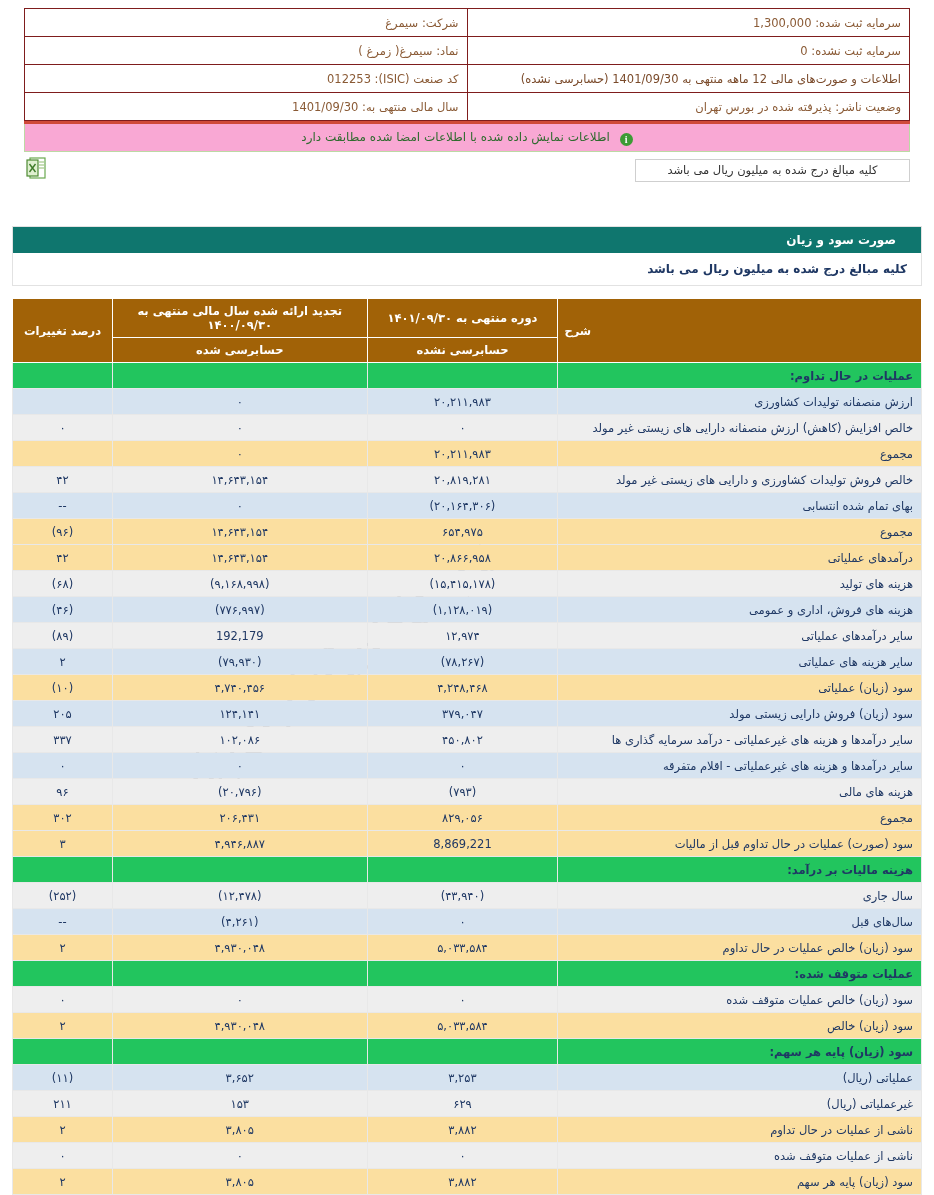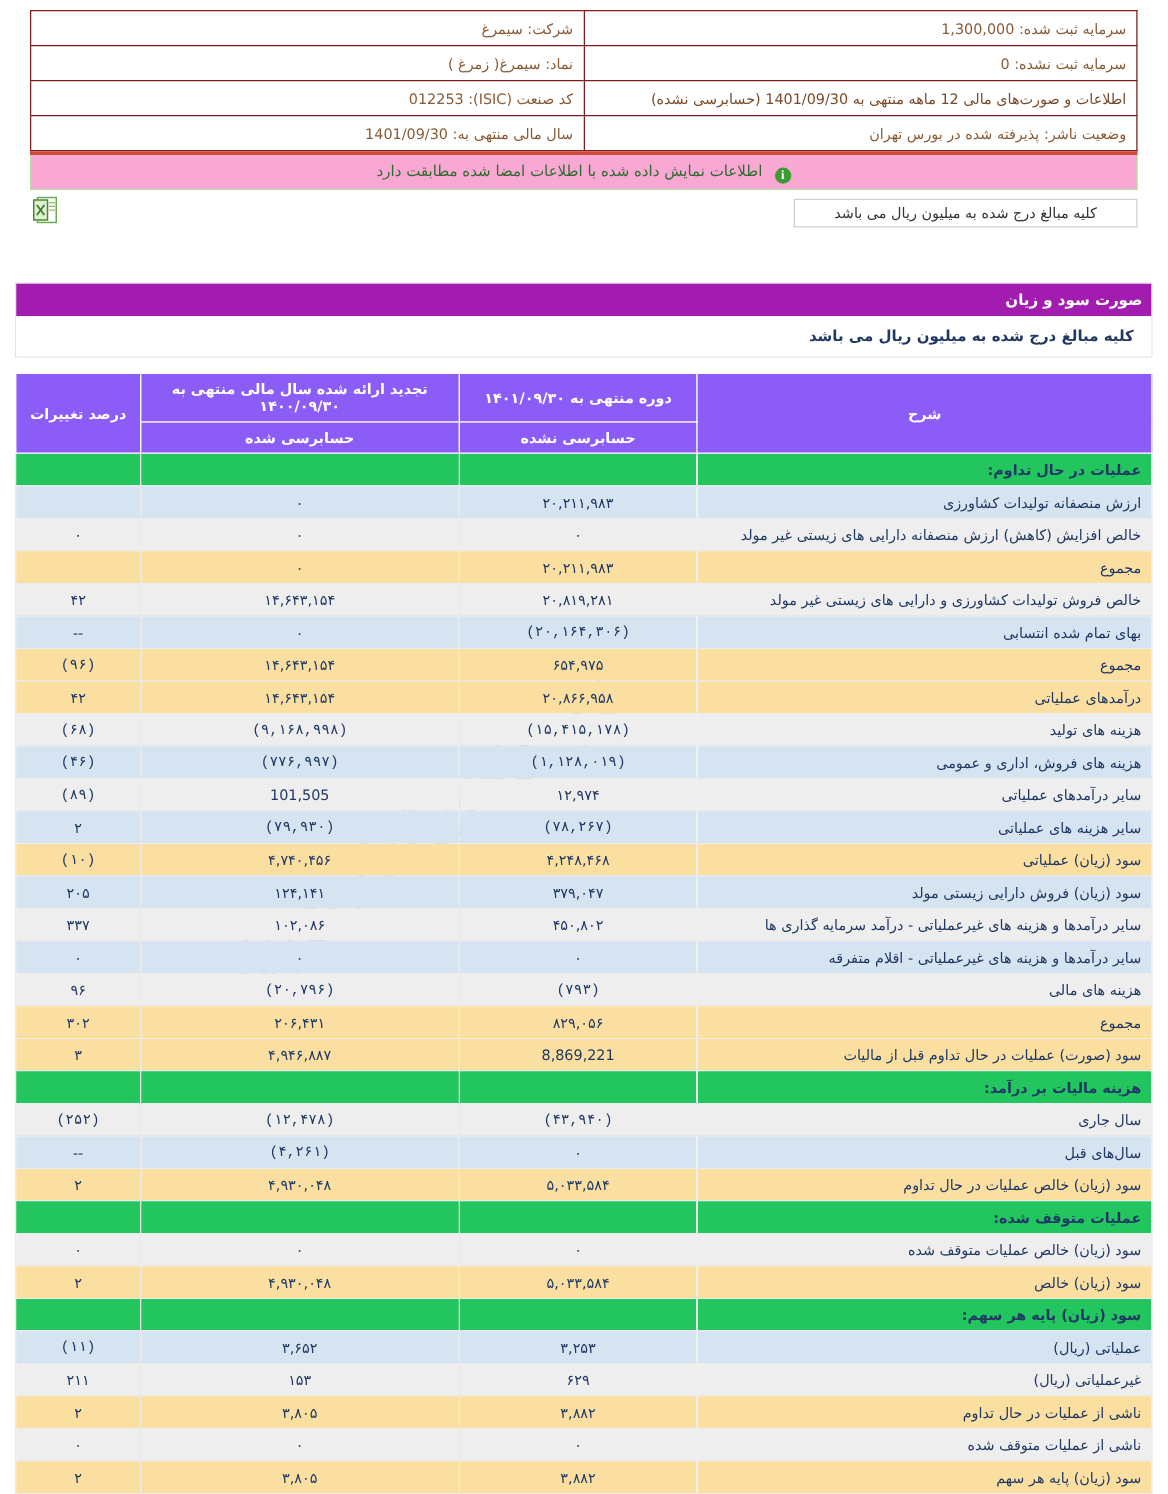--- a/index.html
+++ b/index.html
@@ -129,56 +129,56 @@
     cursor: pointer;
   }
 
   
   .panel {
     margin: 42px 12px 0 12px;
     border: 1px solid #e2e2e2;
     background: #ffffff;
   }
   .panel-head {
-    background: #a21caf;
+    background: #0f766e;
     color: #ffffff;
     font-size: 12px;
     font-weight: bold;
-    padding: 6px 7px;
+    padding: 6px 25px;
     text-align: right;
   }
   .panel-sub {
     padding: 9px 14px;
     font-size: 12px;
     font-weight: bold;
     color: #1f3864;
     text-align: right;
     background: #ffffff;
   }
 
   
   .stmt-wrap { margin: 12px 12px 0 12px; }
   table.stmt {
     width: 100%;
     border-collapse: collapse;
     font-size: 11.5px;
     table-layout: fixed;
   }
   table.stmt th {
-    background: #8b5cf6;
+    background: #a16207;
     color: #ffffff;
     font-weight: bold;
     font-size: 11.5px;
     border: 1px solid #ffffff;
     padding: 5px 6px;
     text-align: center;
     vertical-align: middle;
   }
   table.stmt th.desc-head {
-    text-align: center;
+    text-align: left;
   }
   table.stmt td {
     border: 1px solid #e8e8e8;
     padding: 4px 8px;
     height: 17px;
     vertical-align: middle;
     text-align: center;
     color: #1f3864;
     position: relative;
     z-index: 10;
@@ -193,21 +193,21 @@
   col.c-cur  { width: 21%; }
   col.c-prev { width: 28%; }
   col.c-pct  { width: 11%; }
 
   
   tr.r-head td    { background: #22c55e; font-weight: bold; }
   tr.r-blue td    { background: #d6e3f0; }
   tr.r-gray td    { background: #eeeeee; }
   tr.r-gold td    { background: #fbdfa0; }
 
-  .neg { color: #cc2c3b; font-family: Liberation Mono, monospace; }
+  .neg { color: #cc2c3b; }
 </style>
 </head>
 <body>
 
 <div id="watermark">
   <span>@codal360_ir</span>
 </div>
 
 <div class="ident-wrap">
   <table class="ident">
@@ -356,21 +356,21 @@
         </tr>
         <tr class="r-blue">
           <td class="desc">هزینه های فروش، اداری و عمومی</td>
           <td class="neg">(۱,۱۲۸,۰۱۹)</td>
           <td class="neg">(۷۷۶,۹۹۷)</td>
           <td class="neg">(۴۶)</td>
         </tr>
         <tr class="r-gray">
           <td class="desc">سایر درآمدهای عملیاتی</td>
           <td>۱۲,۹۷۴</td>
-          <td>101,505</td>
+          <td>192,179</td>
           <td class="neg">(۸۹)</td>
         </tr>
         <tr class="r-blue">
           <td class="desc">سایر هزینه های عملیاتی</td>
           <td class="neg">(۷۸,۲۶۷)</td>
           <td class="neg">(۷۹,۹۳۰)</td>
           <td>۲</td>
         </tr>
         <tr class="r-gold">
           <td class="desc">سود (زیان) عملیاتی</td>

